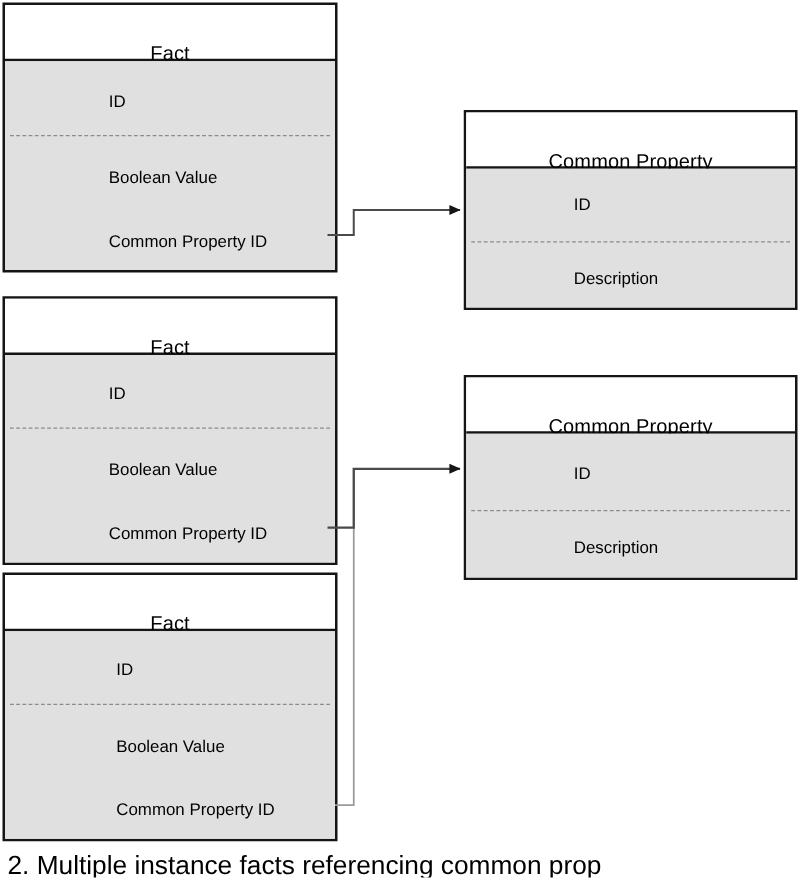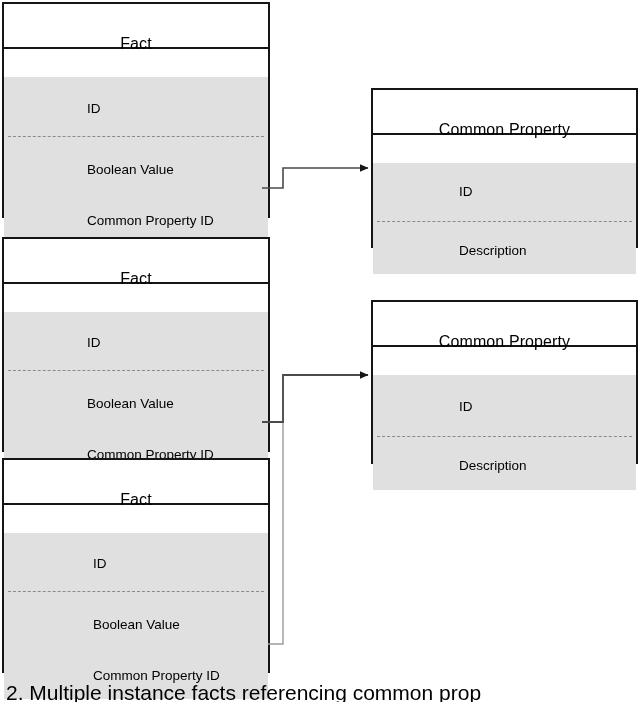--- a/index.html
+++ b/index.html
@@ -46,21 +46,20 @@
     line-height: 1;
     color: #000000;
     letter-spacing: 0.1px;
     margin-top: 36px;
   }
   .entity-body {
     position: relative;
     box-sizing: border-box;
     background: #E0E0E0;
     width: 100%;
-    margin-top: 28px;
   }
   .field-label {
     position: absolute;
     font-size: 13.5px;
     line-height: 1;
     white-space: nowrap;
     color: #000000;
     transform: translateY(-50%);
   }
   .field-divider {

